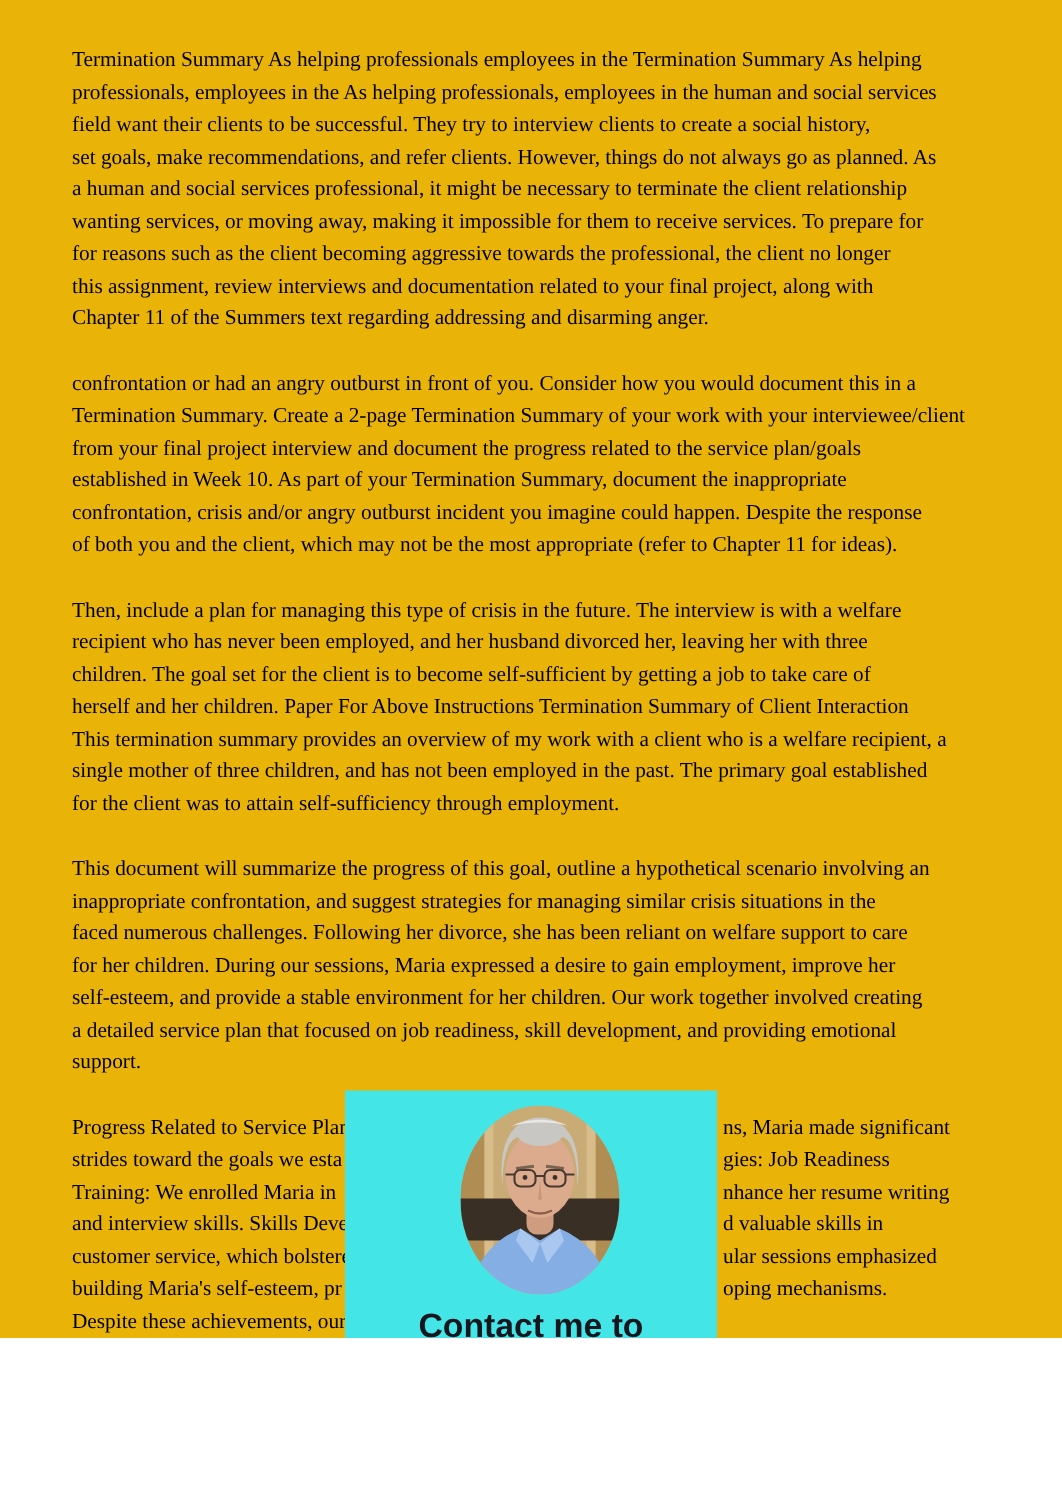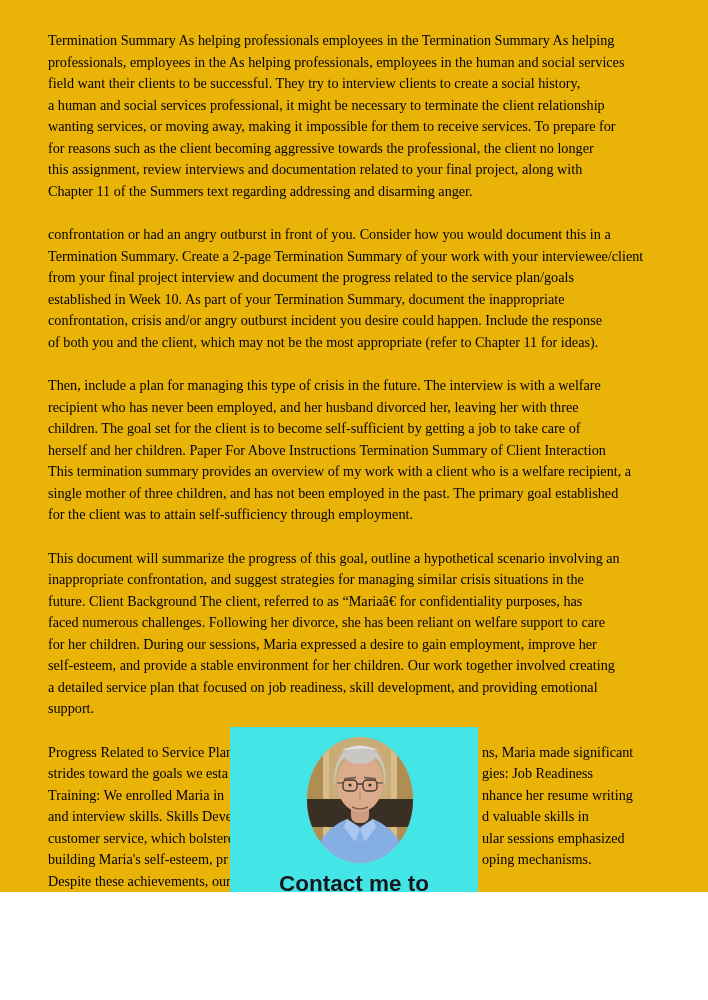--- a/index.html
+++ b/index.html
@@ -74,47 +74,47 @@
 </style>
 </head>
 <body>
 
 <div class="page">
   <div class="content">
     <div class="para">
         <div class="tline">Termination Summary As helping professionals employees in the Termination Summary As helping</div>
         <div class="tline">professionals, employees in the As helping professionals, employees in the human and social services</div>
         <div class="tline">field want their clients to be successful. They try to interview clients to create a social history,</div>
+        <div class="tline">set goals, make recommendations, and refer clients. However, things do not always go as planned. As</div>
         <div class="tline">a human and social services professional, it might be necessary to terminate the client relationship</div>
         <div class="tline">wanting services, or moving away, making it impossible for them to receive services. To prepare for</div>
         <div class="tline">for reasons such as the client becoming aggressive towards the professional, the client no longer</div>
         <div class="tline">this assignment, review interviews and documentation related to your final project, along with</div>
         <div class="tline">Chapter 11 of the Summers text regarding addressing and disarming anger.</div>
       </div>
     <div class="para">
         <div class="tline">confrontation or had an angry outburst in front of you. Consider how you would document this in a</div>
         <div class="tline">Termination Summary. Create a 2-page Termination Summary of your work with your interviewee/client</div>
         <div class="tline">from your final project interview and document the progress related to the service plan/goals</div>
         <div class="tline">established in Week 10. As part of your Termination Summary, document the inappropriate</div>
-        <div class="tline">confrontation, crisis and/or angry outburst incident you desire could happen. Include the response</div>
+        <div class="tline">confrontation, crisis and/or angry outburst incident you imagine could happen. Despite the response</div>
         <div class="tline">of both you and the client, which may not be the most appropriate (refer to Chapter 11 for ideas).</div>
       </div>
     <div class="para">
         <div class="tline">Then, include a plan for managing this type of crisis in the future. The interview is with a welfare</div>
         <div class="tline">recipient who has never been employed, and her husband divorced her, leaving her with three</div>
         <div class="tline">children. The goal set for the client is to become self-sufficient by getting a job to take care of</div>
         <div class="tline">herself and her children. Paper For Above Instructions Termination Summary of Client Interaction</div>
         <div class="tline">This termination summary provides an overview of my work with a client who is a welfare recipient, a</div>
         <div class="tline">single mother of three children, and has not been employed in the past. The primary goal established</div>
         <div class="tline">for the client was to attain self-sufficiency through employment.</div>
       </div>
     <div class="para">
         <div class="tline">This document will summarize the progress of this goal, outline a hypothetical scenario involving an</div>
         <div class="tline">inappropriate confrontation, and suggest strategies for managing similar crisis situations in the</div>
-        <div class="tline">future. Client Background The client, referred to as “Mariaâ€ for confidentiality purposes, has</div>
         <div class="tline">faced numerous challenges. Following her divorce, she has been reliant on welfare support to care</div>
         <div class="tline">for her children. During our sessions, Maria expressed a desire to gain employment, improve her</div>
         <div class="tline">self-esteem, and provide a stable environment for her children. Our work together involved creating</div>
         <div class="tline">a detailed service plan that focused on job readiness, skill development, and providing emotional</div>
         <div class="tline">support.</div>
       </div>
     <div class="para">
         <div class="tline split"><span class="frag-left">Progress Related to Service Plan</span><span class="frag-right">ns, Maria made significant</span></div>
         <div class="tline split"><span class="frag-left">strides toward the goals we esta</span><span class="frag-right">gies: Job Readiness</span></div>
         <div class="tline split"><span class="frag-left">Training: We enrolled Maria in</span><span class="frag-right">nhance her resume writing</span></div>

